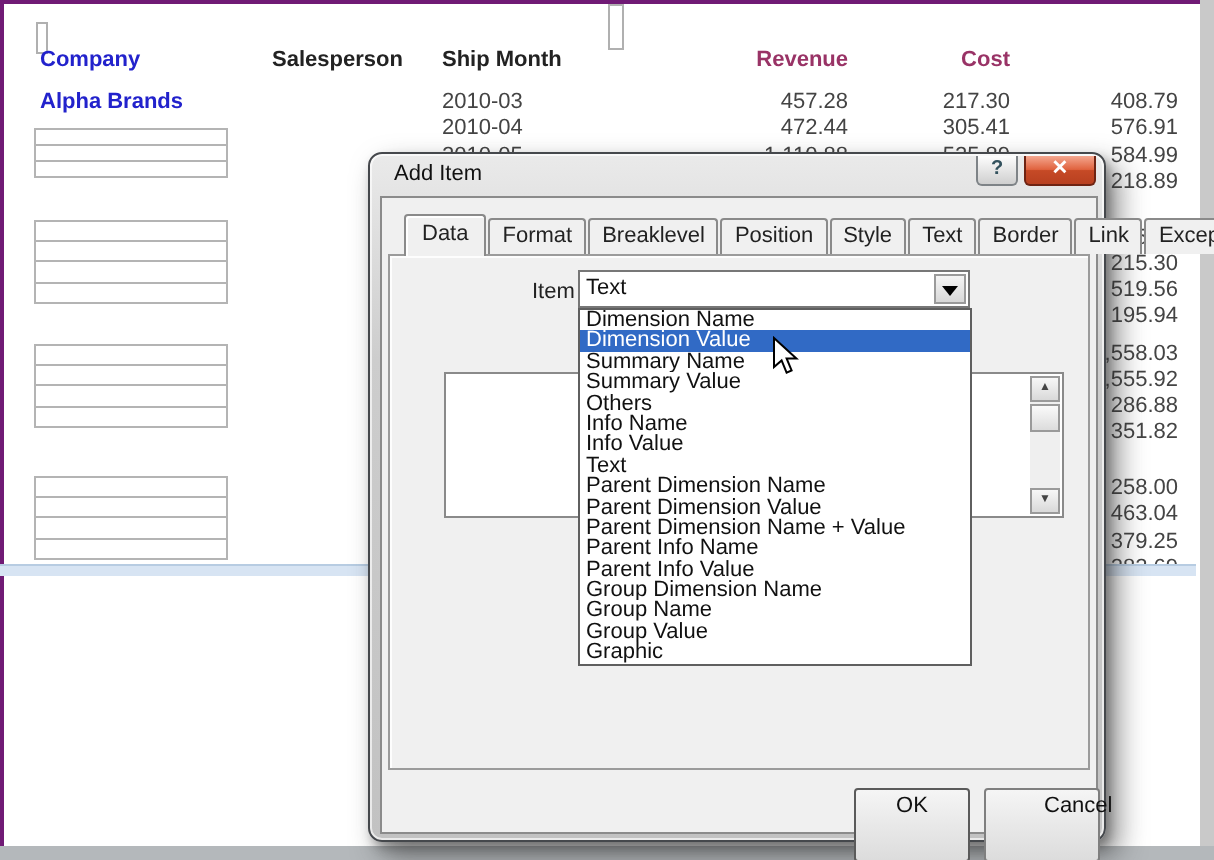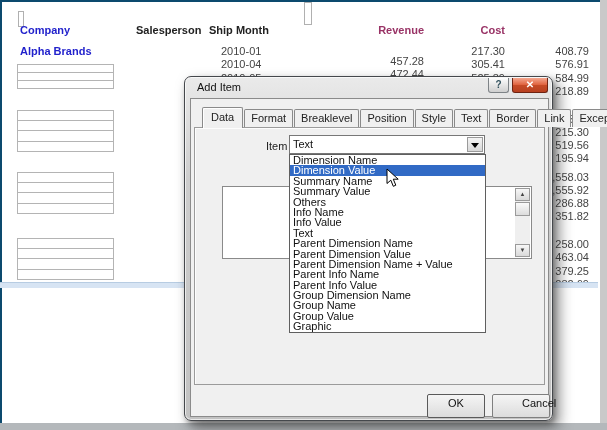--- a/index.html
+++ b/index.html
@@ -1,34 +1,34 @@
 <!DOCTYPE html>
 <html><head>
 <meta charset="utf-8">
 <style>
   html,body{margin:0;padding:0;}
   body{font-family:"Liberation Sans", sans-serif;}
-  .screen{position:relative;width:607px;height:430px;background:#0c4a6e;overflow:hidden;
+  .screen{position:relative;width:607px;height:430px;background:#701a75;overflow:hidden;
           font-size:11px;color:#444;}
   .page{position:absolute;left:2px;top:2px;width:598px;height:421px;background:#fff;}
   .right-strip{position:absolute;left:600px;top:0;width:7px;height:430px;background:#c9c9c9;}
   .bottom-strip{position:absolute;left:0;top:423px;width:607px;height:7px;background:#b4b8bb;}
   .band{position:absolute;left:0;top:282px;width:598px;height:5px;background:#d7e4f3;border-top:1px solid #b7cce2;}
 
   
   .hdr{position:absolute;top:22px;font-weight:bold;white-space:nowrap;}
   .hdr.blue{color:#2222cc;}
   .hdr.black{color:#222;}
   .hdr.maroon{color:#993366;}
   .num-col{text-align:right;}
   .company-val{position:absolute;left:18px;top:43px;color:#2222cc;font-weight:bold;cursor:pointer;}
   .rowgroup{position:absolute;left:0;width:598px;}
   .trow{position:relative;height:13.3px;line-height:13.3px;}
   .c-ship{position:absolute;left:219px;white-space:nowrap;}
-  .c-rev{position:absolute;left:320px;width:102px;text-align:right;margin-top:10px;}
+  .c-rev{position:absolute;left:320px;width:102px;text-align:right;}
   .c-cost{position:absolute;left:430px;width:73px;text-align:right;}
   .c-profit{position:absolute;left:498px;width:89px;text-align:right;}
   .cellbox{position:absolute;left:15px;width:97px;background:#fff;border:1px solid #b4b4b4;box-sizing:border-box;}
   .ruler-mark{position:absolute;background:#fff;border:1px solid #b0b0b0;box-sizing:border-box;}
 
   
   .dialog{position:absolute;left:184px;top:76px;width:369px;height:345px;
           background:linear-gradient(#eaeaea,#cdcdcd 30%,#c2c2c2);
           border:1px solid #45484c;border-radius:7px;box-sizing:border-box;
           box-shadow:6px 7px 14px rgba(40,40,40,.55), 2px 3px 5px rgba(60,60,60,.35),
@@ -72,49 +72,49 @@
   .sthumb{position:absolute;left:0;top:14px;width:15px;height:14px;
           background:linear-gradient(#fafafa,#dcdcdc);border:1px solid #9a9a9a;box-sizing:border-box;cursor:pointer;}
 
   .annotation{position:absolute;left:171px;top:100px;font-weight:bold;color:#1a1a1a;z-index:4;white-space:nowrap;}
 
   .dropdown{position:absolute;left:98px;top:55px;width:197px;background:#fff;
             border:1px solid #5f5f5f;box-sizing:border-box;z-index:6;}
   .dd-item{height:10.4px;line-height:10.4px;padding-left:3px;color:#111;white-space:nowrap;
            overflow:hidden;cursor:pointer;}
 
-  .dlg-btn{position:absolute;top:295px;width:58px;height:24px;background:linear-gradient(#f5f5f5,#dcdcdc);
+  .dlg-btn{position:absolute;top:295px;width:58px;height:37px;background:linear-gradient(#f5f5f5,#dcdcdc);
            border:1px solid #7f7f7f;border-radius:2px;box-sizing:border-box;text-align:center;
            line-height:16px;color:#111;cursor:pointer;z-index:3;}
   .btn-ok{left:236px;border-color:#5a5a5a;}
   .btn-cancel{left:301px;padding-left:29px;}
 
   .cursor{position:absolute;left:386px;top:168px;z-index:30;}
 </style>
 </head>
 <body>
 
 <div class="screen">
   <div class="page">
 
     <div class="ruler-mark" style="left:16px;top:9px;width:6px;height:16px;"></div>
     <div class="ruler-mark" style="left:302px;top:0;width:8px;height:23px;"></div>
 
     <div class="hdr blue" style="left:18px;">Company</div>
     <div class="hdr black" style="left:134px;">Salesperson</div>
-    <div class="hdr black" style="left:207px;text-align:right;">Ship Month</div>
+    <div class="hdr black" style="left:219px;text-align:right;">Ship Month</div>
     <div class="hdr maroon num-col" style="left:320px;width:102px;">Revenue</div>
     <div class="hdr maroon num-col" style="left:430px;width:73px;">Cost</div>
 
     <div class="company-val">Alpha Brands</div>
 
     <div id="rows-root">
         <div class="rowgroup" style="top: 43px;">
           <div class="trow">
-            <span class="c-ship">2010-01</span>
+            <span class="c-ship">2010-03</span>
             <span class="c-rev">457.28</span>
             <span class="c-cost">217.30</span>
             <span class="c-profit">408.79</span>
           </div>
           <div class="trow">
             <span class="c-ship">2010-04</span>
             <span class="c-rev">472.44</span>
             <span class="c-cost">305.41</span>
             <span class="c-profit">576.91</span>
           </div>

